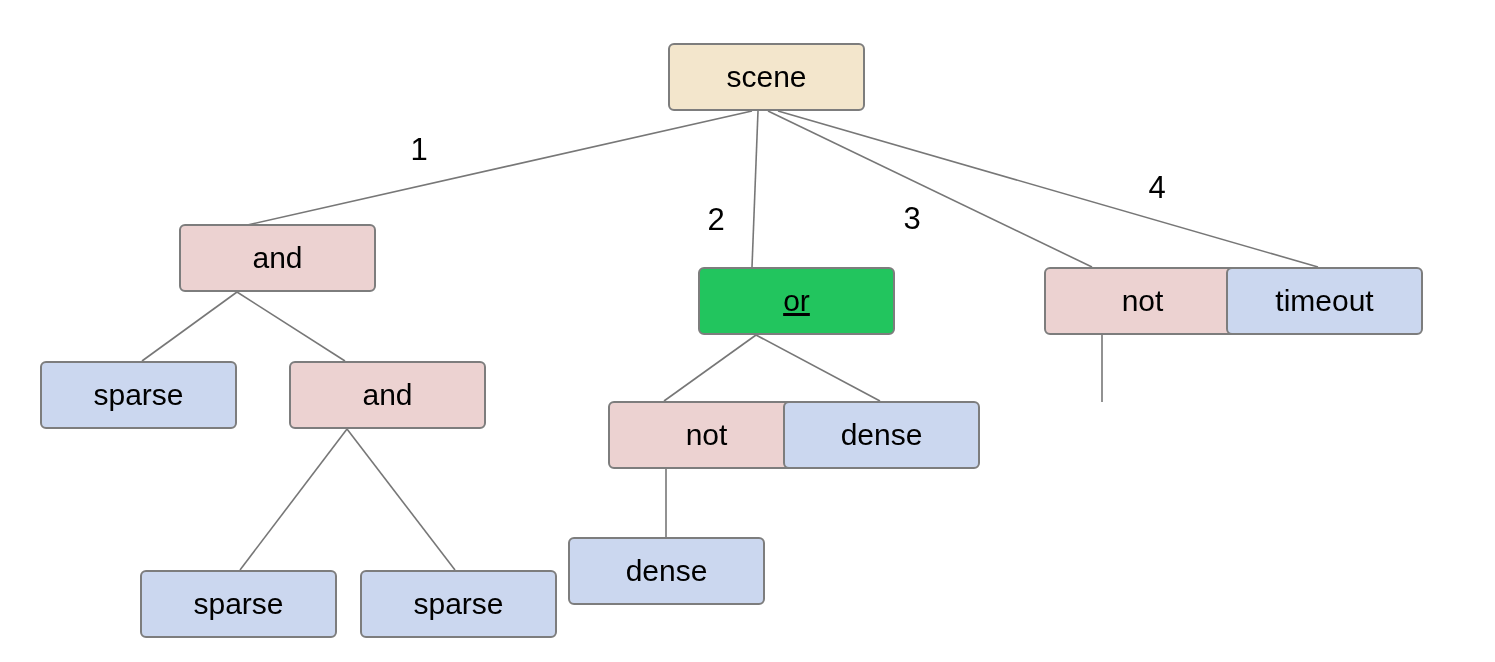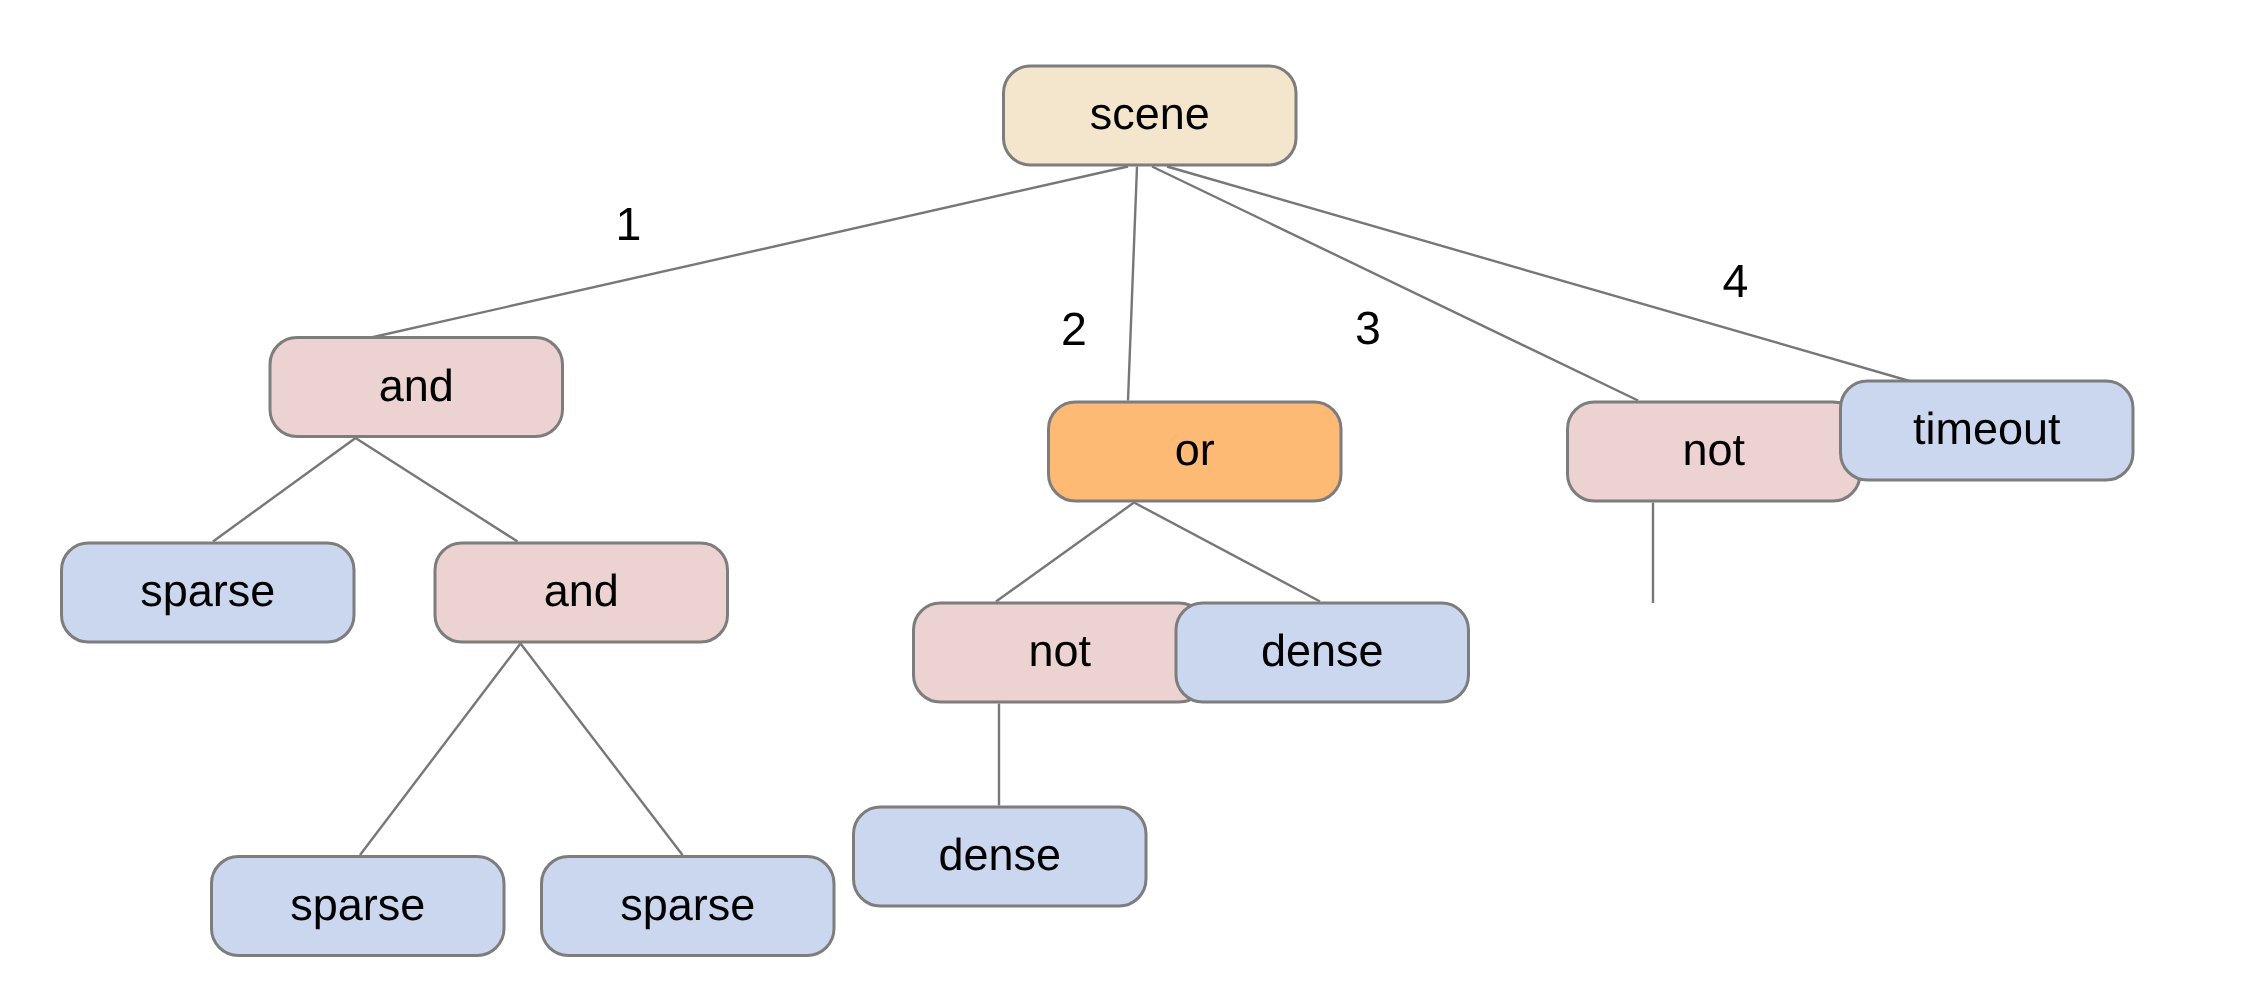--- a/index.html
+++ b/index.html
@@ -26,21 +26,21 @@
   svg.edges line {
     stroke: #777777;
     stroke-width: 1.6;
   }
   .node {
     position: absolute;
     width: 197px;
     height: 68px;
     box-sizing: border-box;
     border: 2px solid #7d7d7d;
-    border-radius: 19px;
+    border-radius: 6px;
     display: flex;
     align-items: center;
     justify-content: center;
     font-size: 30px;
     color: #000000;
     white-space: nowrap;
   }
   
   .node[data-kind="root"]     { background: #f3e6cc; }
   .node[data-kind="operator"] { background: #ecd2d1; margin-left: 40px; }
@@ -73,23 +73,23 @@
     <line x1="1102" y1="335" x2="1102" y2="402" style="stroke: rgb(119, 119, 119);"></line>
   </svg>
 
   <div class="edge-label" style="left:419px;  top:134px;">1</div>
   <div class="edge-label" style="left:716px;  top:204px;">2</div>
   <div class="edge-label" style="left:912px;  top:203px;">3</div>
   <div class="edge-label" style="left:1157px; top:172px;">4</div>
 
   <div class="node" style="left: 668px; top: 43px; background: rgb(243, 230, 204); border-color: rgb(125, 125, 125);" data-kind="root">scene</div>
   <div class="node" style="left: 139px; top: 224px; background: rgb(236, 210, 209); border-color: rgb(125, 125, 125);" data-kind="operator">and</div>
-  <div class="node" style="left: 658px; top: 267px; background: #fdba74; border-color: rgb(125, 125, 125);" data-kind="operator">or</div>
+  <div class="node" style="left: 658px; top: 267px; background: #22c55e; border-color: rgb(125, 125, 125); text-decoration: underline;" data-kind="operator">or</div>
   <div class="node" style="left: 1004px; top: 267px; background: rgb(236, 210, 209); border-color: rgb(125, 125, 125);" data-kind="operator">not</div>
-  <div class="node" style="left: 1226px; top: 253px; background: rgb(203, 215, 239); border-color: rgb(125, 125, 125);" data-kind="leaf">timeout</div>
+  <div class="node" style="left: 1226px; top: 267px; background: rgb(203, 215, 239); border-color: rgb(125, 125, 125);" data-kind="leaf">timeout</div>
   <div class="node" style="left: 40px; top: 361px; background: rgb(203, 215, 239); border-color: rgb(125, 125, 125);" data-kind="leaf">sparse</div>
   <div class="node" style="left: 249px; top: 361px; background: rgb(236, 210, 209); border-color: rgb(125, 125, 125);" data-kind="operator">and</div>
   <div class="node" style="left: 568px; top: 401px; background: rgb(236, 210, 209); border-color: rgb(125, 125, 125);" data-kind="operator">not</div>
   <div class="node" style="left: 783px; top: 401px; background: rgb(203, 215, 239); border-color: rgb(125, 125, 125);" data-kind="leaf">dense</div>
   <div class="node" style="left: 140px; top: 570px; background: rgb(203, 215, 239); border-color: rgb(125, 125, 125);" data-kind="leaf">sparse</div>
   <div class="node" style="left: 360px; top: 570px; background: rgb(203, 215, 239); border-color: rgb(125, 125, 125);" data-kind="leaf">sparse</div>
   <div class="node" style="left: 568px; top: 537px; background: rgb(203, 215, 239); border-color: rgb(125, 125, 125);" data-kind="leaf">dense</div>
 
 </div>
 

